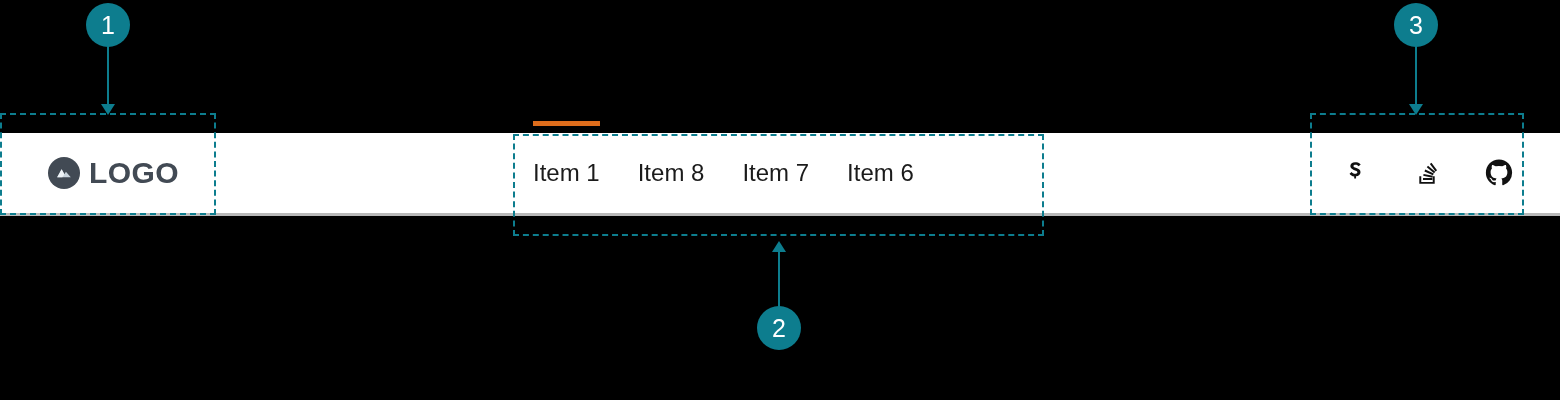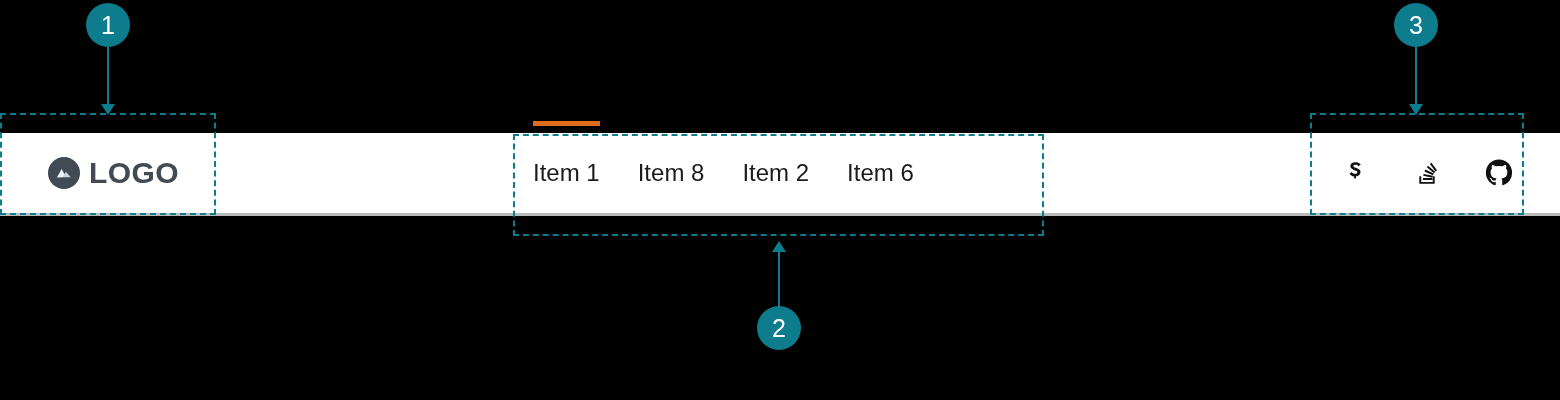--- a/index.html
+++ b/index.html
@@ -156,21 +156,21 @@
         <path d="M3.2 14.2 L7.6 6.2 L10.4 11.2 L11.9 8.8 L16.8 14.2 Z" fill="#c9d4dd"></path>
         <path d="M3.2 14.2 L7.6 6.2 L10.4 11.2 L8.3 14.2 Z" fill="#eef3f7"></path>
       </svg>
     </span>
     <span class="brand-text">LOGO</span>
   </a>
 
   <nav class="nav">
     <a class="nav-item active" href="#">Item 1</a>
     <a class="nav-item" href="#">Item 8</a>
-    <a class="nav-item" href="#">Item 2</a>
+    <a class="nav-item" href="#">Item 7</a>
     <a class="nav-item" href="#">Item 6</a>
   </nav>
 
   <div class="social">
     <a class="social-link" href="#">
       <span>
         <svg width="26" height="26" viewBox="0 0 24 24" aria-hidden="true">
           <path fill="#111111" d="M12.05 2.1c-2.4 0-4.35 1.48-4.35 3.54 0 1.7 1.17 2.77 3.1 3.48l1.9.7c1.1.4 1.52.85 1.52 1.5 0 .82-.8 1.4-2.05 1.4-1.5 0-2.6-.72-3.3-1.72l-1.9 1.62c.82 1.32 2.3 2.3 4.3 2.5v1.9h1.7v-1.93c2.47-.28 4.1-1.72 4.1-3.78 0-1.78-1.12-2.88-3.2-3.63l-1.87-.68c-1-.37-1.45-.78-1.45-1.4 0-.75.72-1.3 1.95-1.3 1.3 0 2.25.6 2.86 1.45l1.9-1.6c-.82-1.2-2.2-2-3.9-2.15V2.1h-1.3z"></path>
           <path fill="#111111" d="M12 1.1 6.6 3.3v5.6c0 4.1 2.3 7.9 5.4 9.4 3.1-1.5 5.4-5.3 5.4-9.4V3.3L12 1.1zm0 1.7 3.9 1.6v4.5c0 3.2-1.6 6.2-3.9 7.6-2.3-1.4-3.9-4.4-3.9-7.6V4.4L12 2.8z" opacity="0"></path>
         </svg>

